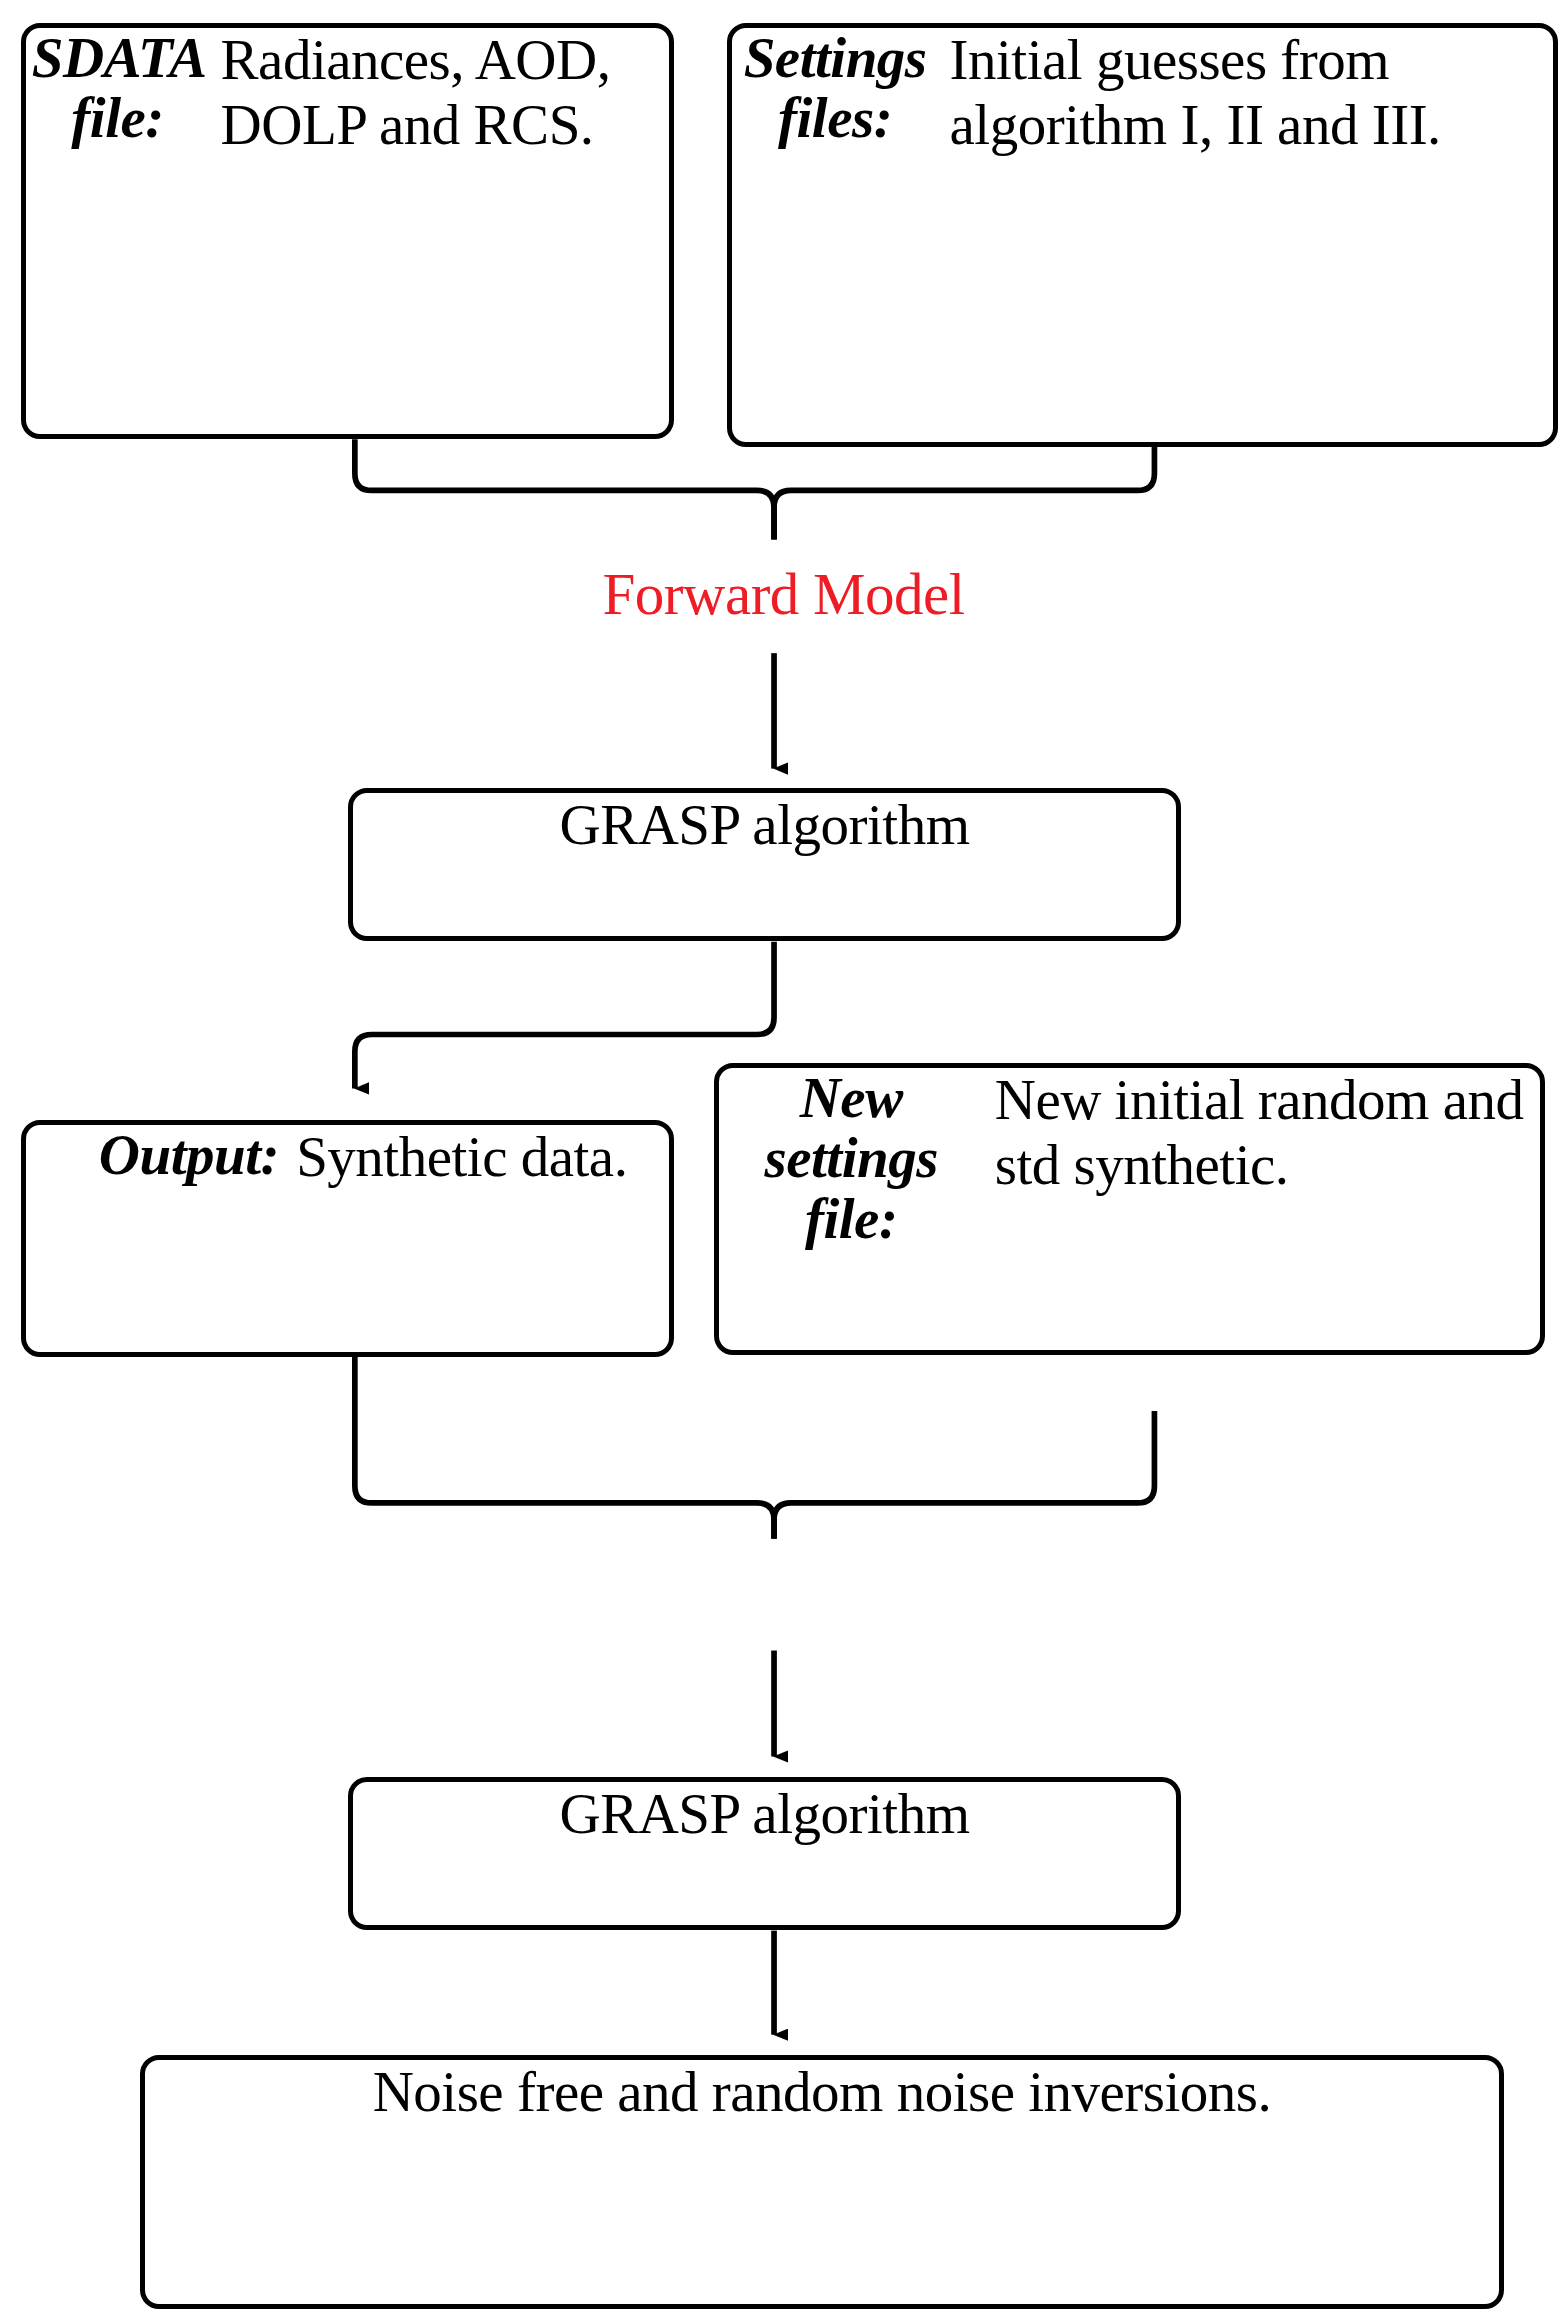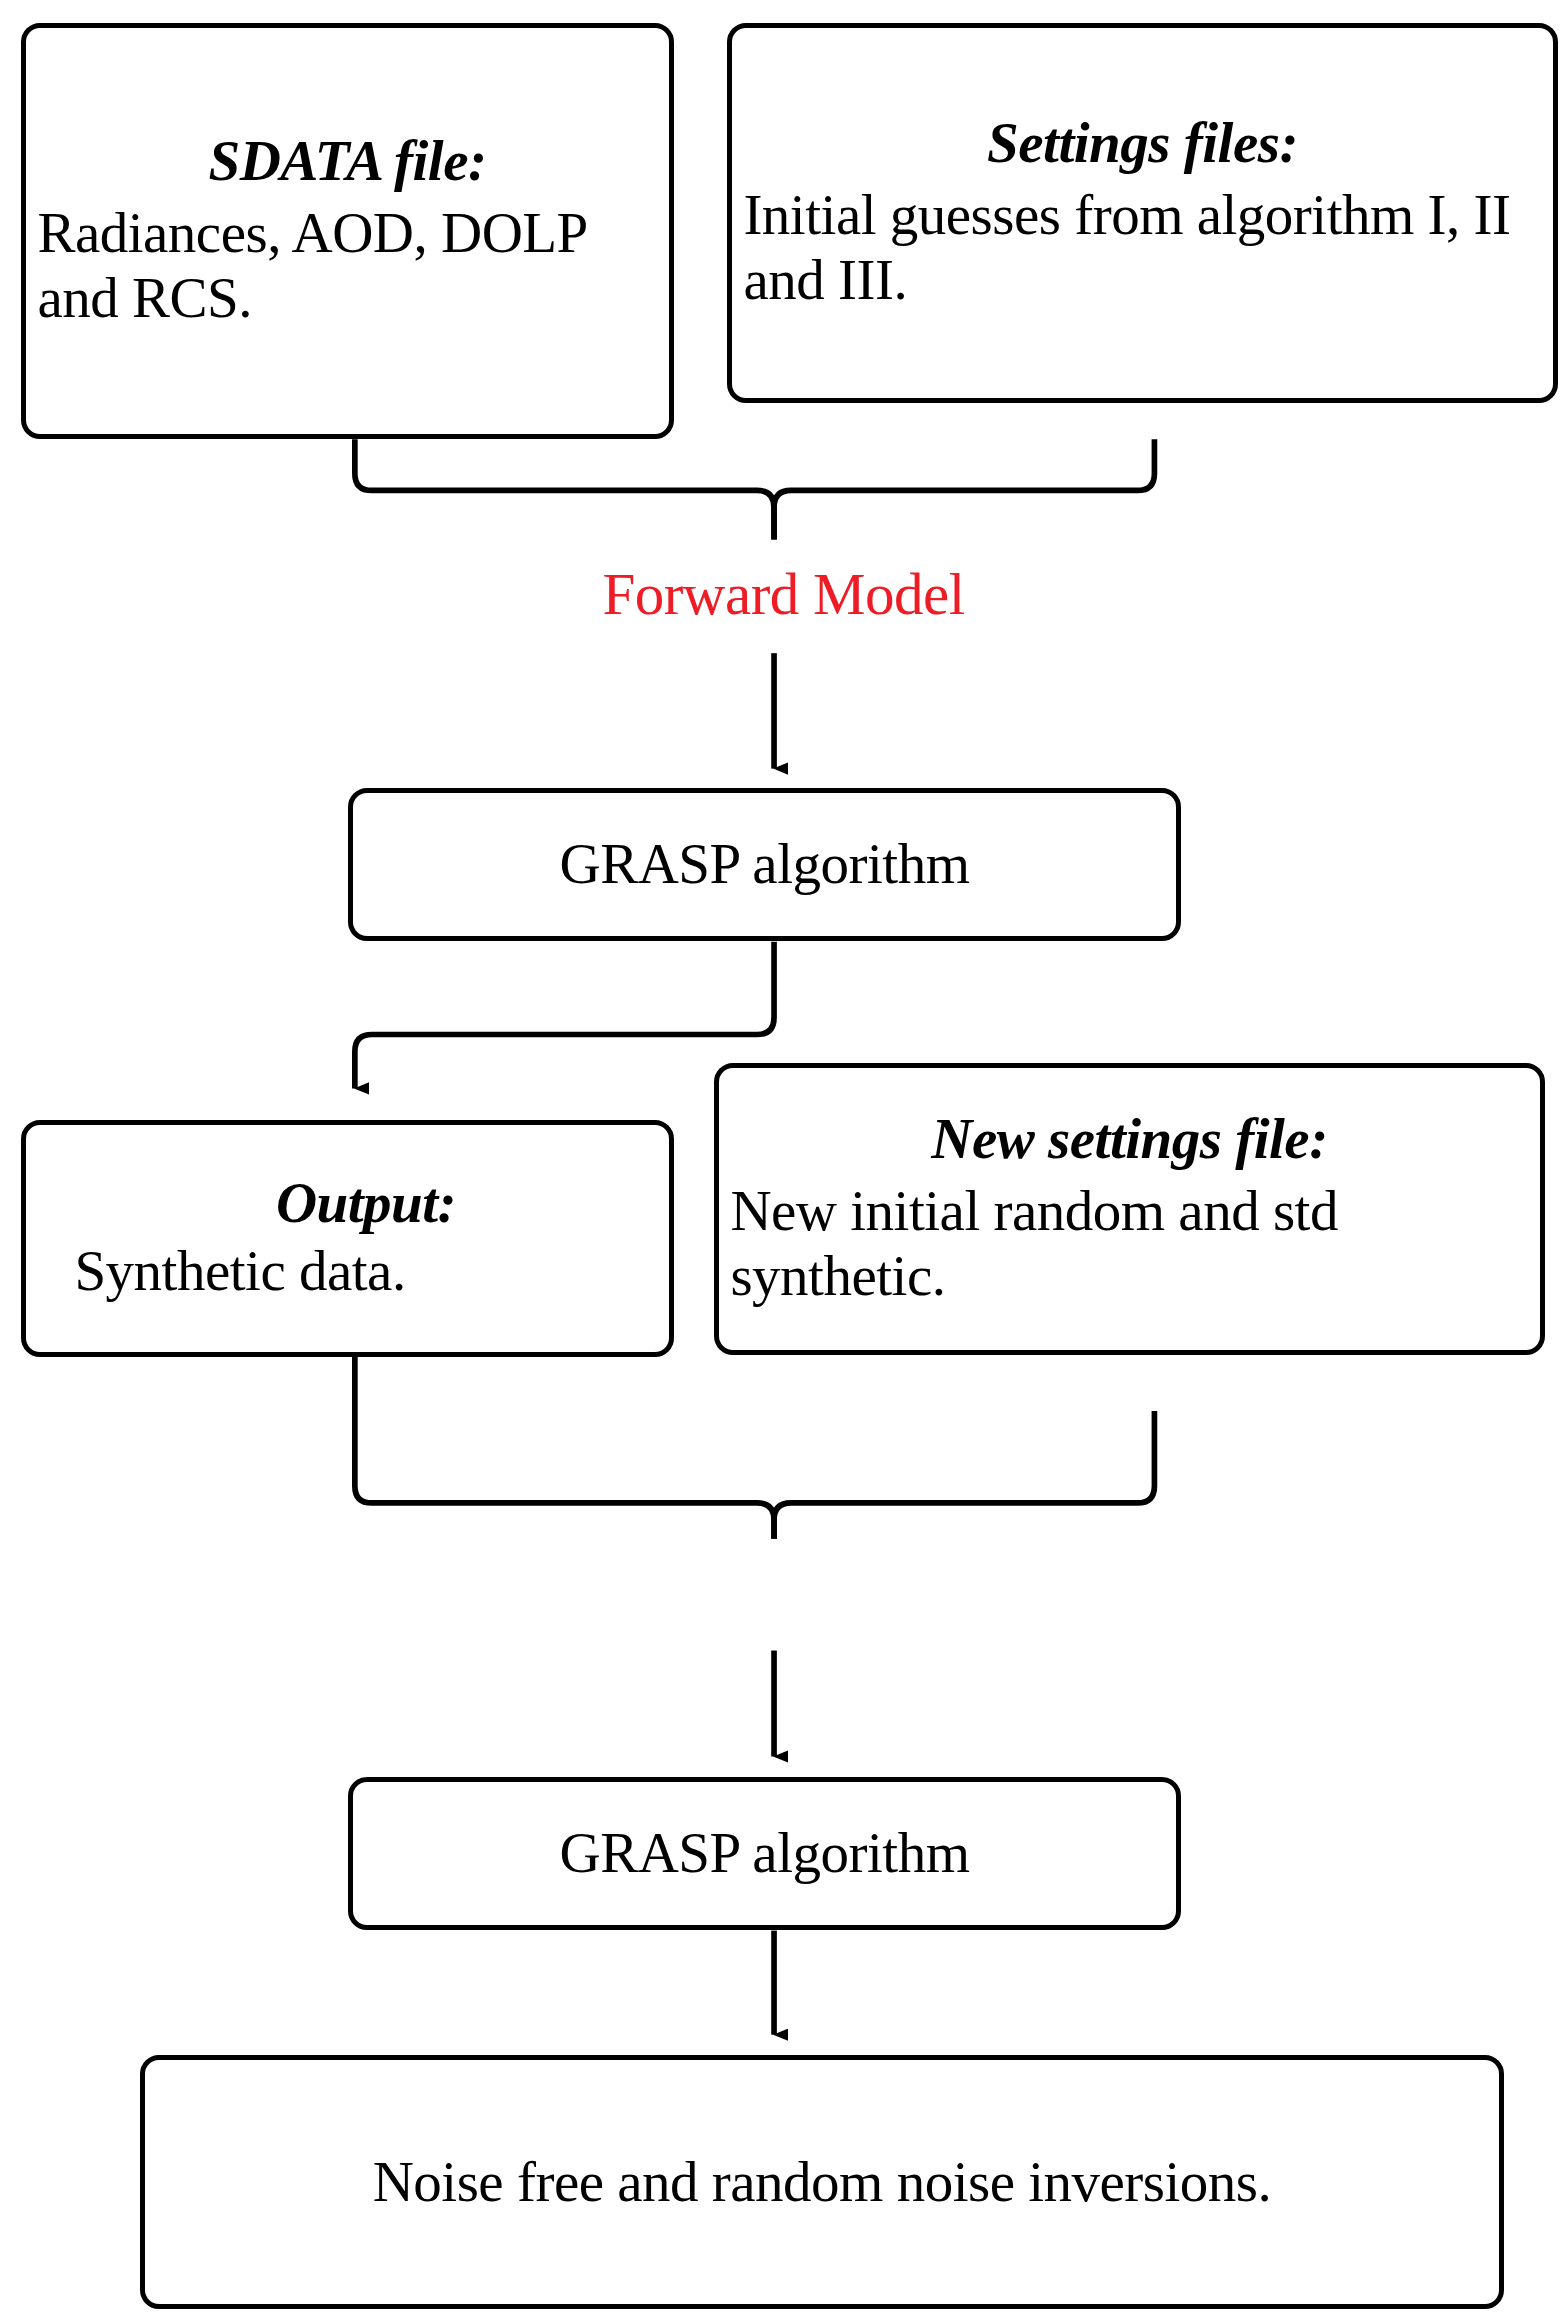--- a/index.html
+++ b/index.html
@@ -24,21 +24,21 @@
     width: 1567px;
     height: 2316px;
   }
   .node-box {
     position: absolute;
     box-sizing: border-box;
     border: 5.7px solid #000000;
     border-radius: 19px;
     background: #ffffff;
     display: flex;
-    flex-direction: column;
+    flex-direction: row;
     justify-content: center;
     overflow: hidden;
   }
   .node-title {
     font-weight: bold;
     font-style: italic;
     text-align: center;
     line-height: 1.06;
     color: #000000;
     font-size: 57px;
@@ -59,21 +59,21 @@
   .node-single {
     text-align: center;
     line-height: 1.14;
     color: #000000;
     font-size: 57px;
     letter-spacing: -0.5px;
     padding: 0 11.4px;
   }
   
   #box-sdata      { left: 21px;   top: 23px;   width: 653px;  height: 416px; }
-  #box-settings   { left: 727px;  top: 23px;   width: 831px;  height: 380px; }
+  #box-settings   { left: 727px;  top: 23px;   width: 831px;  height: 424px; }
   #box-grasp-1    { left: 348px;  top: 788px;  width: 833px;  height: 153px; }
   #box-output     { left: 21px;   top: 1120px; width: 653px;  height: 237px; padding-left: 37px; }
   #box-newset     { left: 714px;  top: 1063px; width: 831px;  height: 292px; }
   #box-grasp-2    { left: 348px;  top: 1777px; width: 833px;  height: 153px; }
   #box-result     { left: 140px;  top: 2055px; width: 1364px; height: 254px; }
 
   #box-sdata .node-title   { margin-bottom: 9.5px; }
   #box-settings .node-title{ margin-bottom: 9.5px; }
   #box-output .node-title  { margin-bottom: 5.7px; }
   #box-newset .node-title  { margin-bottom: 9.5px; }

